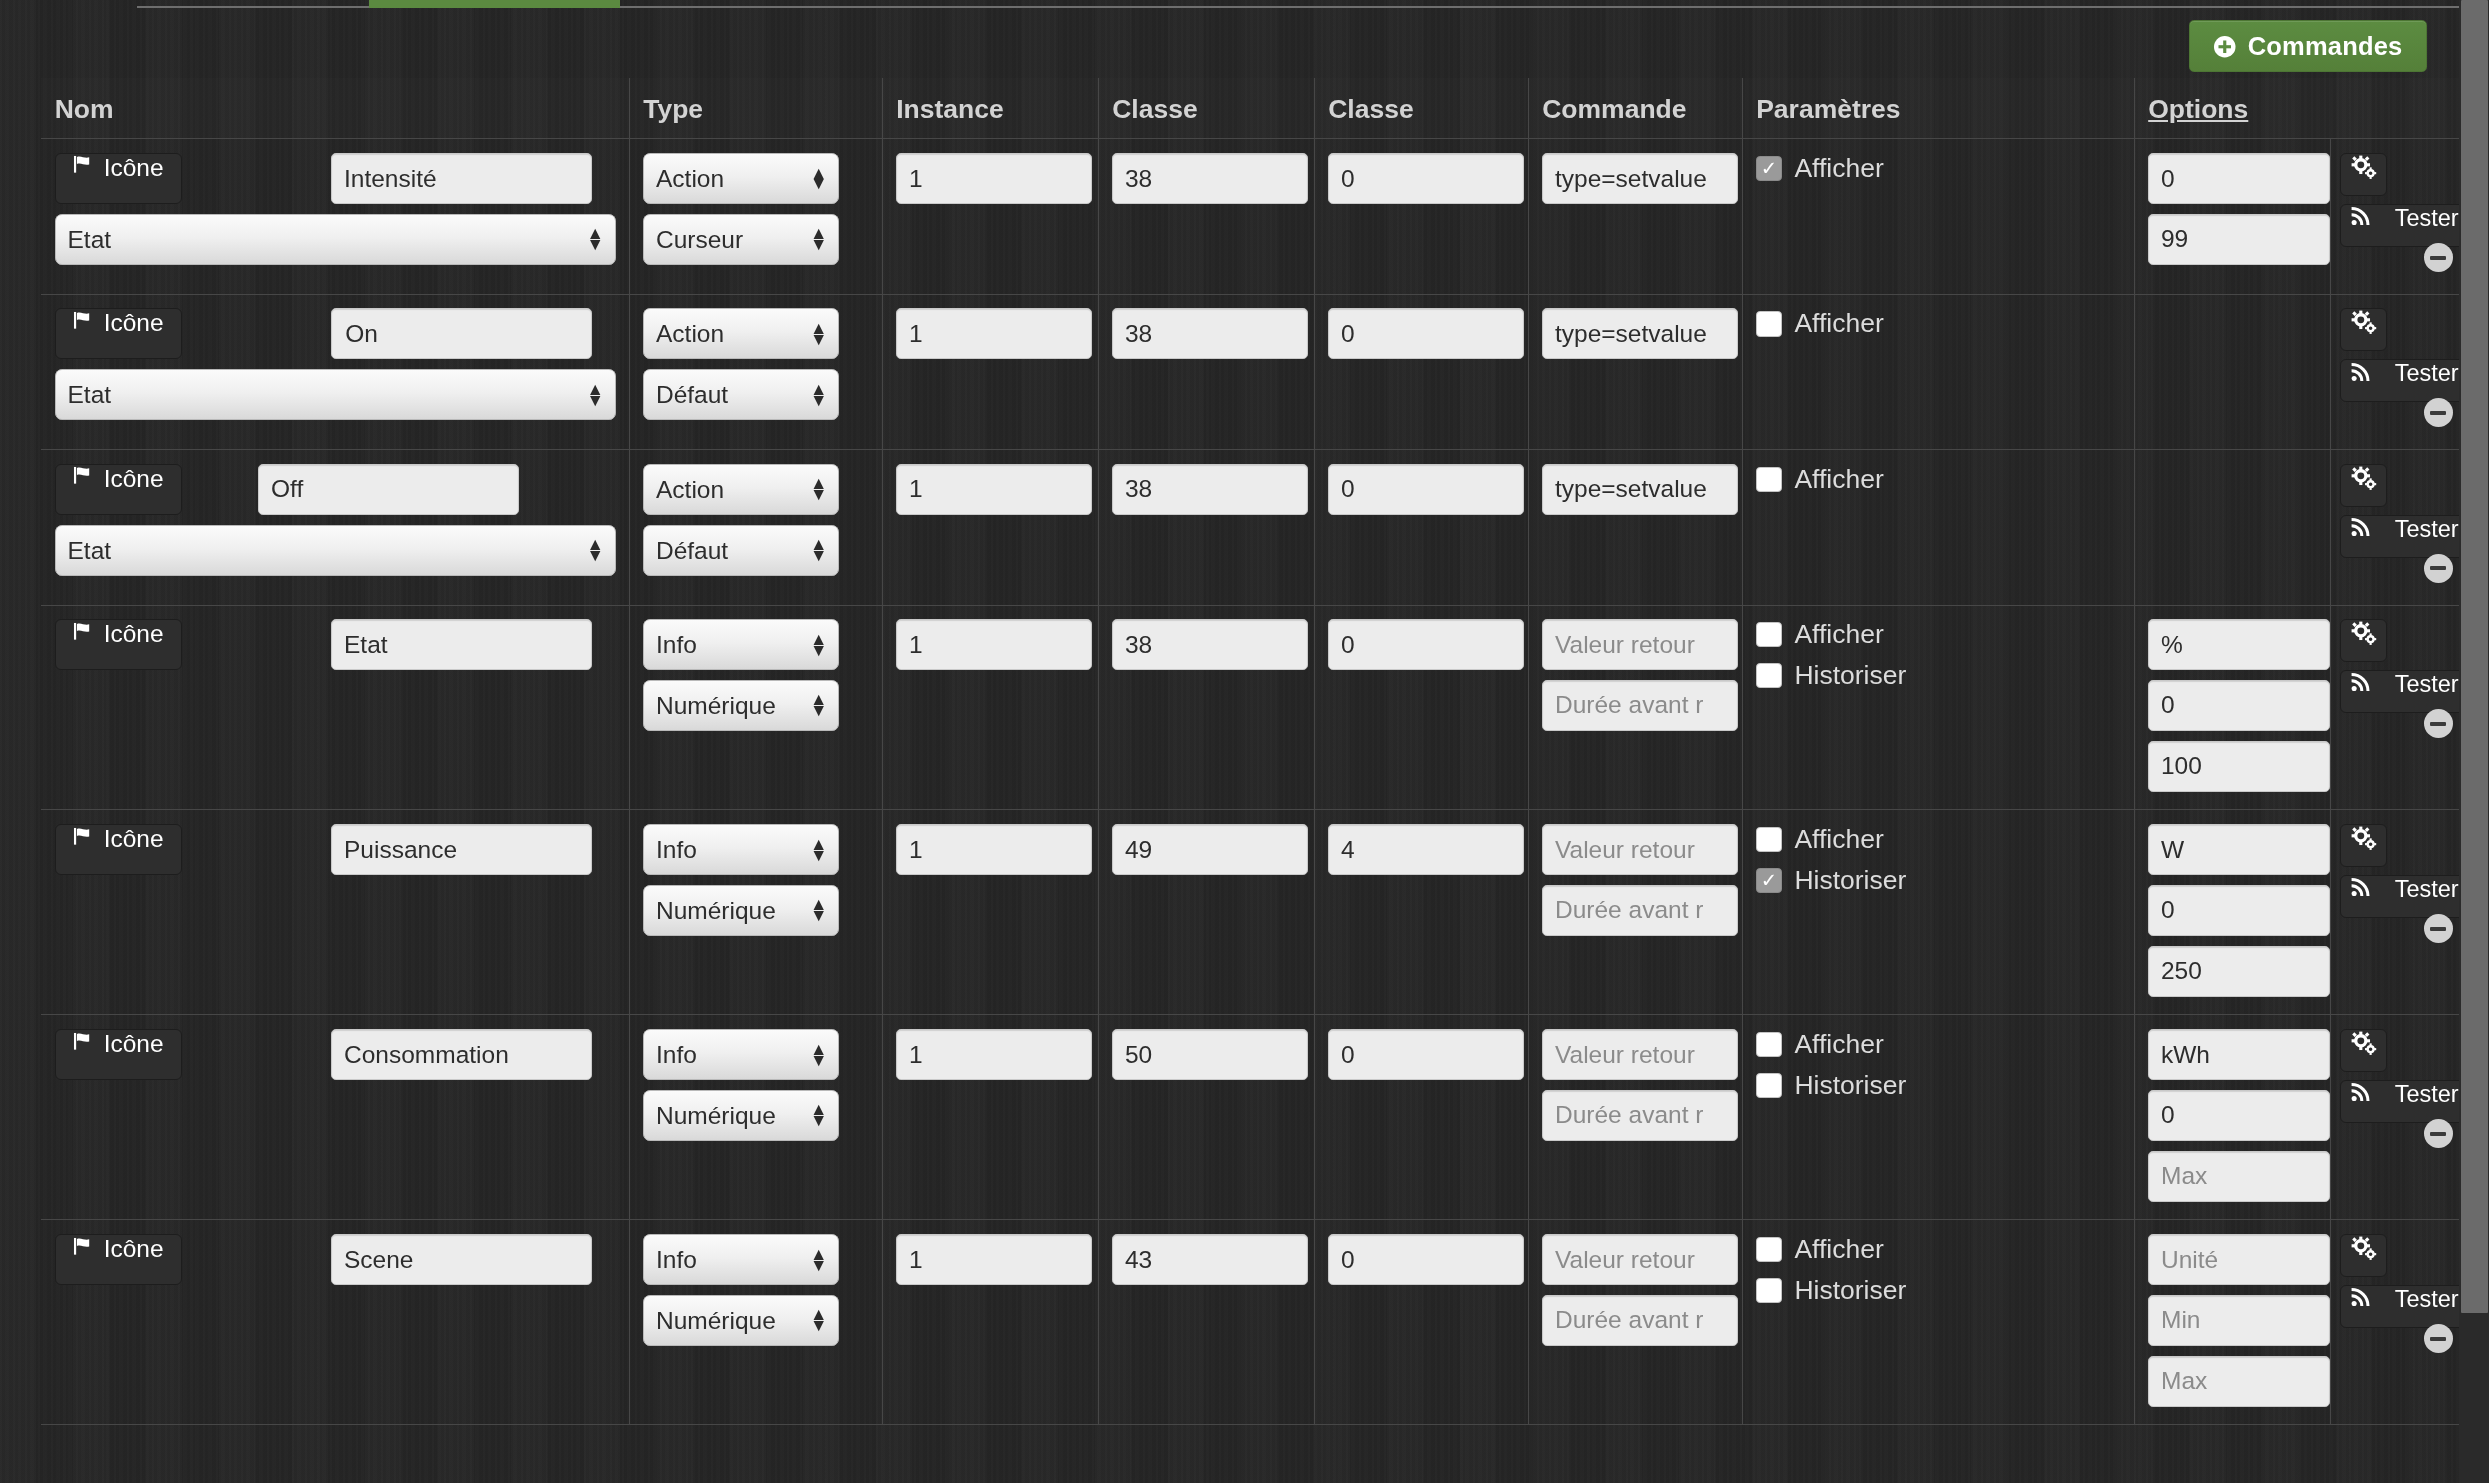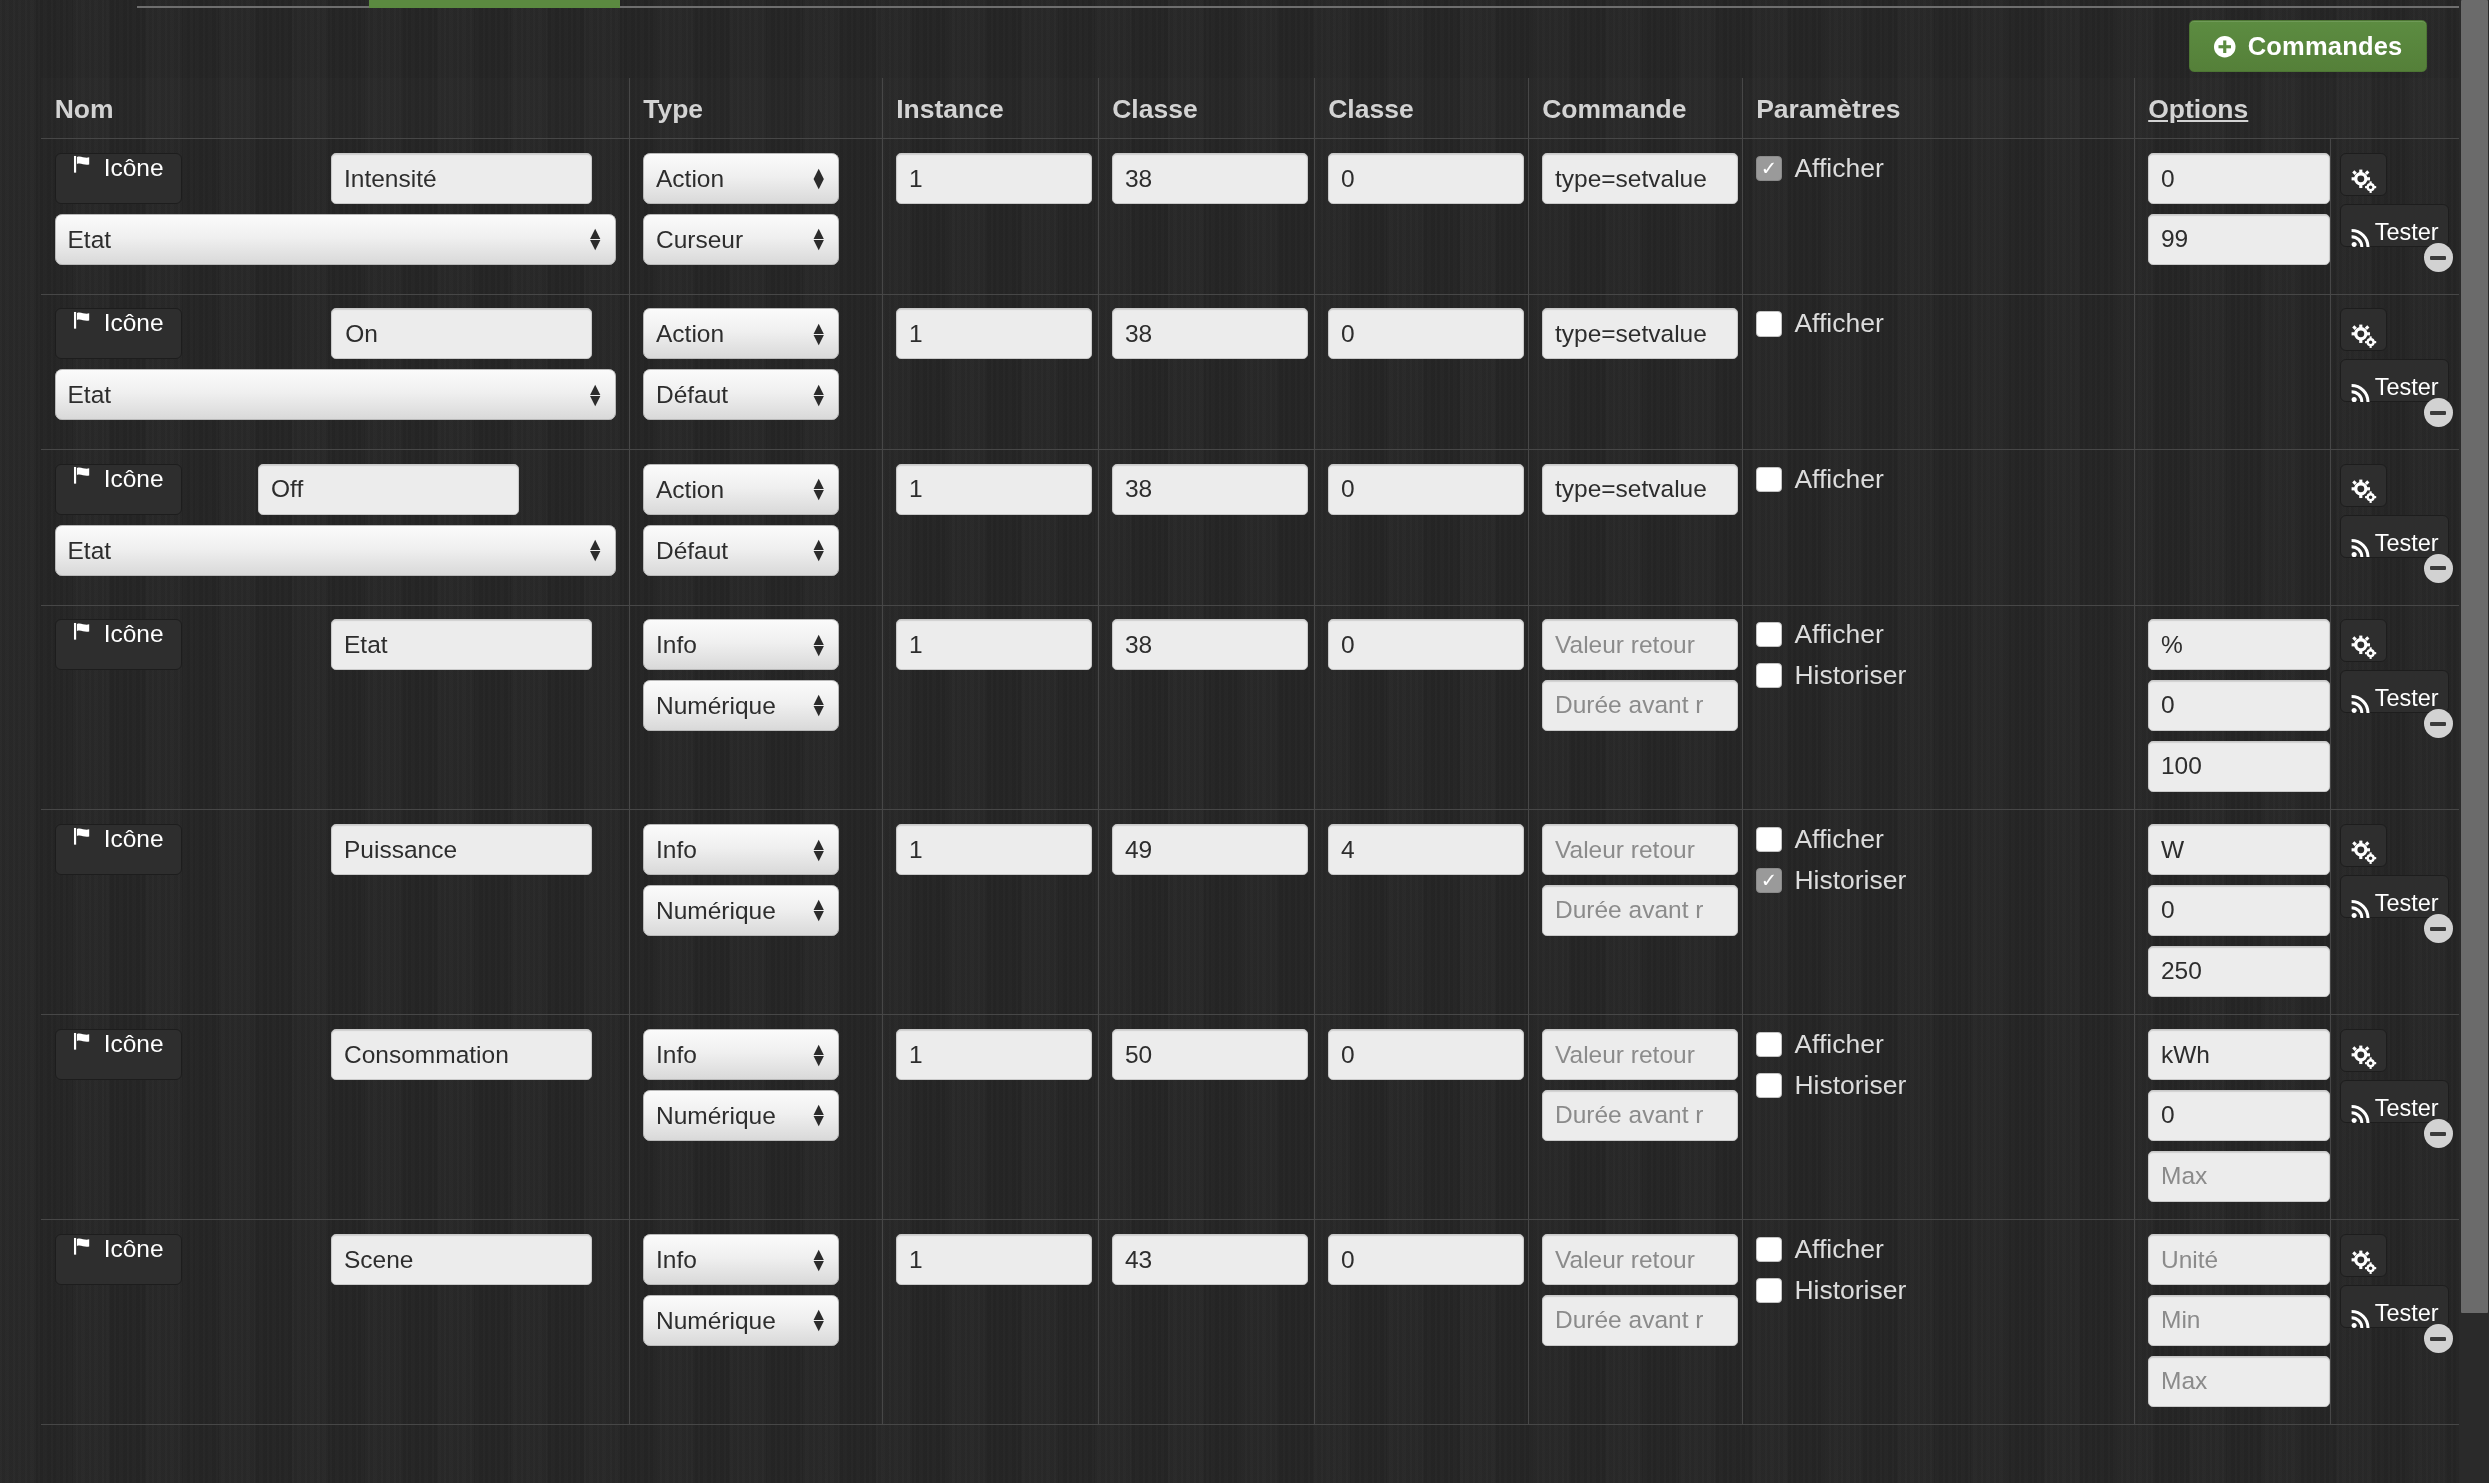--- a/index.html
+++ b/index.html
@@ -185,21 +185,21 @@
   .chklabel { color: #dcdcdc; font-size: 26.5px; }
 
   
   .act-wrap { position: relative; width: 120px; min-height: 127px; }
   .btn-gears, .btn-tester {
     background: #2e2e2e;
     border: 1px solid #1d1d1d;
     border-radius: 5.9px;
     color: #ffffff;
     cursor: pointer;
-    display: inline-flex; align-items: flex-end; gap: 4px;
+    display: inline-flex; align-items: flex-start; gap: 24px;
   }
   .btn-gears { width: 47px; height: 43px; justify-content: center; margin-bottom: 7.8px; }
   .btn-tester { height: 43px; padding: 0 9.8px; font-size: 23.5px; }
   .icon-gears { display:inline-block; width:25.5px; height:25.5px; }
   .icon-rss   { display:inline-block; width:19.6px; height:19.6px; }
   .btn-remove {
     position: absolute; right: 7.8px; top: 90px;
     width: 29px; height: 29px; border-radius: 50%;
     background: #d2d2d2;
     border: none;

